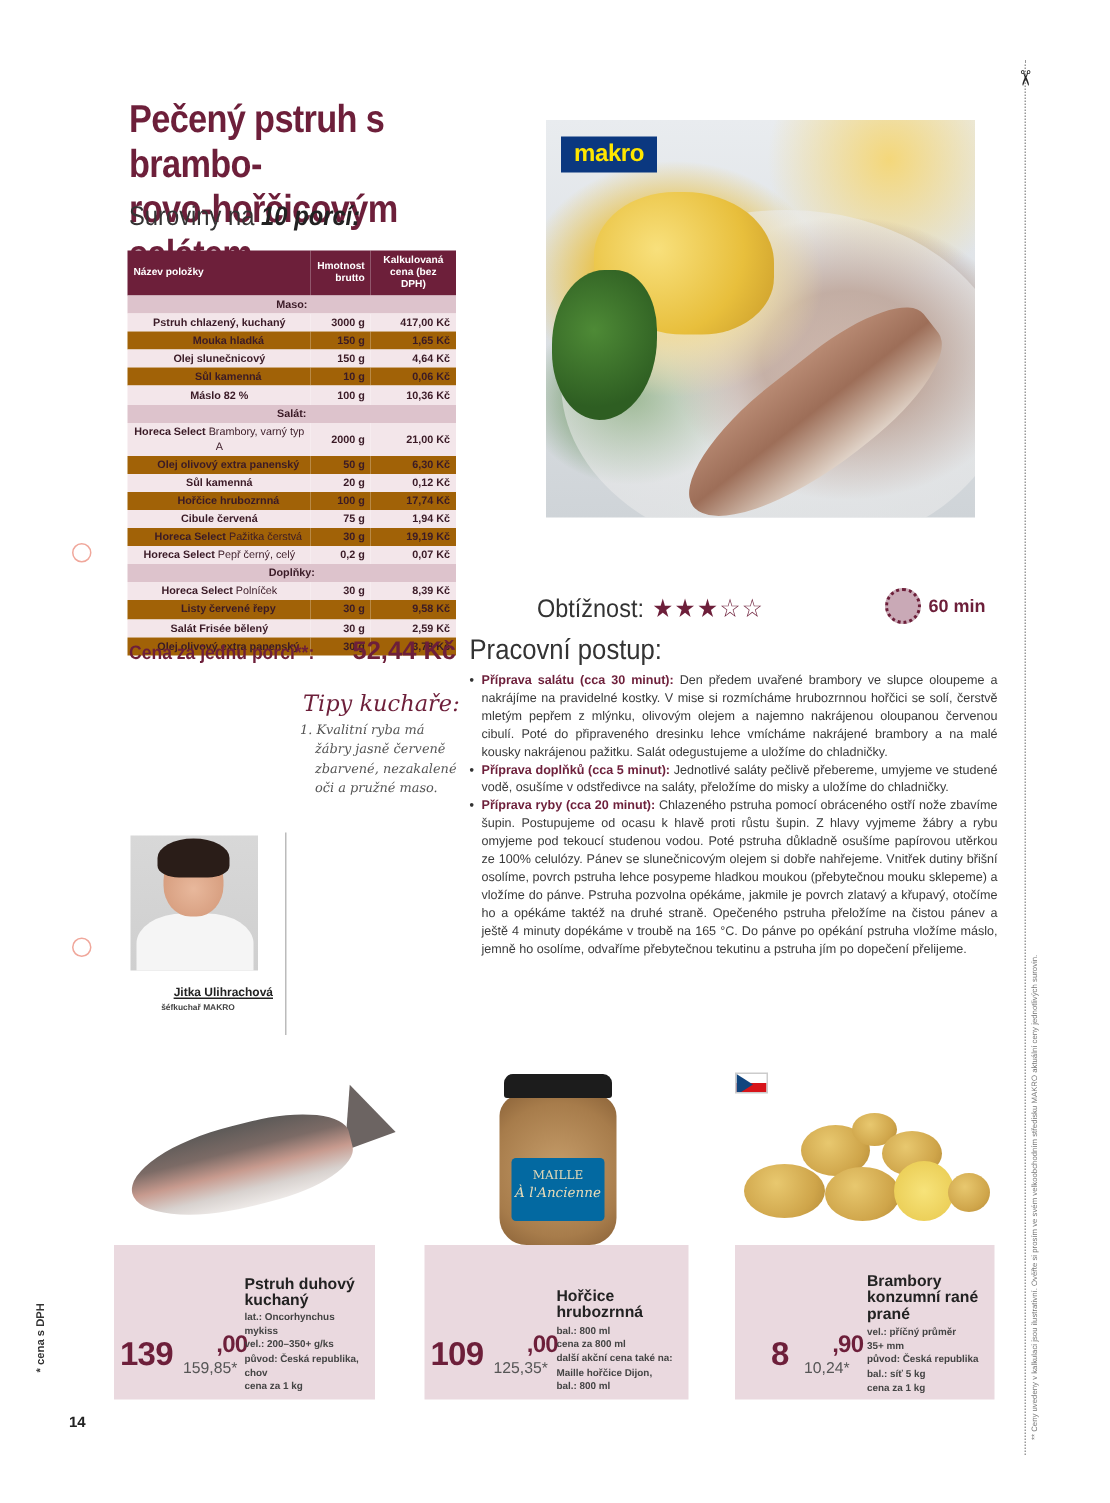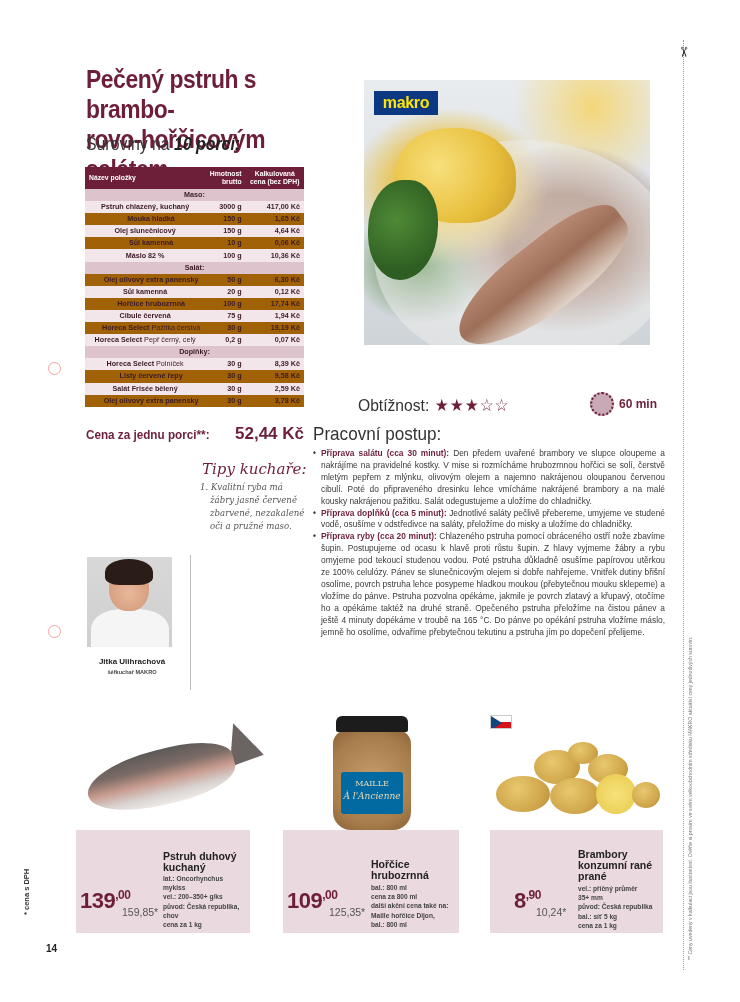--- a/index.html
+++ b/index.html
@@ -58,21 +58,21 @@
   
   .tips-title { position: absolute; left: 202px; top: 460px; font-family: "DejaVu Serif", serif; font-style: italic; font-size: 15px; color: #6d1f3a; }
   .tips { position: absolute; left: 200px; top: 481px; width: 108px; font-family: "DejaVu Serif", serif; font-style: italic; font-size: 8.6px; line-height: 12.9px; color: #555; list-style: none; }
   .tips li { padding-left: 10px; text-indent: -10px; }
 
   
   .chef-photo { position: absolute; left: 87px; top: 557px; width: 85px; height: 90px; background: linear-gradient(180deg, #d8d8d8 0%, #cfcfcf 100%); overflow: hidden; }
   .chef-photo .head { position: absolute; left: 22px; top: 8px; width: 40px; height: 46px; border-radius: 48% 48% 45% 45%; background: radial-gradient(circle at 50% 60%, #e8b89c, #d59b7c 70%); }
   .chef-photo .hair { position: absolute; left: 18px; top: 2px; width: 48px; height: 26px; border-radius: 50% 50% 30% 30%; background: #2a1d18; }
   .chef-photo .coat { position: absolute; left: 4px; top: 52px; width: 78px; height: 50px; border-radius: 40% 40% 0 0; background: #f5f5f5; }
-  .chef-name { position: absolute; left: 82px; top: 657px; width: 100px; text-align: center; font-size: 8px; font-weight: bold; color: #222; }
+  .chef-name { position: absolute; left: 82px; top: 657px; width: 100px; text-align: right; font-size: 8px; font-weight: bold; color: #222; text-decoration: underline; }
   .chef-role { position: absolute; left: 82px; top: 669px; width: 100px; text-align: center; font-size: 5.6px; font-weight: bold; color: #444; }
   .vline { position: absolute; left: 190px; top: 555px; width: 1px; height: 135px; background: #bbb; }
 
   .ring { position: absolute; width: 13px; height: 13px; border-radius: 50%; border: 1px solid #f0a79b; }
 
   
   .cut-line { position: absolute; left: 683px; top: 40px; width: 0; height: 930px; border-left: 1px dotted #999; }
   .scissors { position: absolute; left: 678px; top: 44px; font-size: 14px; color: #222; transform: rotate(90deg); }
   .disclaimer { position: absolute; left: 687px; top: 960px; width: 410px; font-size: 5.2px; color: #777; transform: rotate(-90deg); transform-origin: left top; white-space: nowrap; }
 
@@ -90,21 +90,21 @@
   .jar-body { position: absolute; left: 0; top: 14px; width: 78px; height: 100px; border-radius: 14px 14px 18px 18px; background: radial-gradient(circle at 50% 50%, #c69d6a, #a77c4b 70%, #8a6238 100%); }
   .jar-label { position: absolute; left: 8px; top: 56px; width: 62px; height: 42px; background: #0369a1; border-radius: 3px; color: #e9dcb8; font-family: "DejaVu Serif", serif; font-size: 8px; text-align: center; padding-top: 7px; }
   .jar-label .script { display: block; font-style: italic; font-size: 9px; margin-top: 3px; }
   .flag { position: absolute; left: 490px; top: 715px; width: 22px; height: 14px; background: linear-gradient(180deg, #fff 0 50%, #d7141a 50% 100%); border: 1px solid #ccc; overflow: hidden; }
   .flag::before { content: ""; position: absolute; left: 0; top: 0; border-top: 7px solid transparent; border-bottom: 7px solid transparent; border-left: 11px solid #11457e; }
   .potato-img { left: 494px; top: 740px; width: 170px; height: 80px; }
   .potato { position: absolute; border-radius: 50%; background: radial-gradient(circle at 40% 35%, #e8c86f, #cfa54a 65%, #b38936 100%); }
   .potato.cut { background: radial-gradient(circle at 50% 50%, #f7e37a, #ecd05a 70%, #d4aa40 100%); }
 
   .price { position: absolute; color: #6d1f3a; font-weight: bold; font-size: 22px; letter-spacing: -0.5px; }
-  .price sup { font-size: 12px; vertical-align: 9px; }
+  .price sup { font-size: 16px; vertical-align: 9px; margin-left: 29px; }
   .price-old { position: absolute; font-size: 10.5px; color: #555; }
   .prod-name { position: absolute; font-weight: bold; font-size: 10.5px; line-height: 11px; color: #222; }
   .prod-details { position: absolute; font-size: 6.6px; line-height: 9.2px; font-weight: bold; color: #444; }
 
   .vat-note { position: absolute; left: 22px; top: 915px; font-size: 7.5px; font-weight: bold; color: #333; transform: rotate(-90deg); transform-origin: left top; white-space: nowrap; }
   .page-num { position: absolute; left: 46px; top: 943px; font-size: 10px; font-weight: bold; color: #222; }
 </style>
 </head>
 <body>
 
@@ -151,20 +151,25 @@
       </tr>
     <tr class="row-a">
         <td>Máslo 82 %</td>
         <td class="num">100 g</td>
         <td class="num">10,36 Kč</td>
       </tr>
 
     <tr class="section">
         <td colspan="3">Salát:</td>
       </tr>
+    <tr class="row-a">
+        <td><span class="brand">Horeca Select</span> <span class="plain">Brambory, varný typ A</span></td>
+        <td class="num">2000 g</td>
+        <td class="num">21,00 Kč</td>
+      </tr>
     <tr class="row-b">
         <td>Olej olivový extra panenský</td>
         <td class="num">50 g</td>
         <td class="num">6,30 Kč</td>
       </tr>
     <tr class="row-a">
         <td>Sůl kamenná</td>
         <td class="num">20 g</td>
         <td class="num">0,12 Kč</td>
       </tr>

